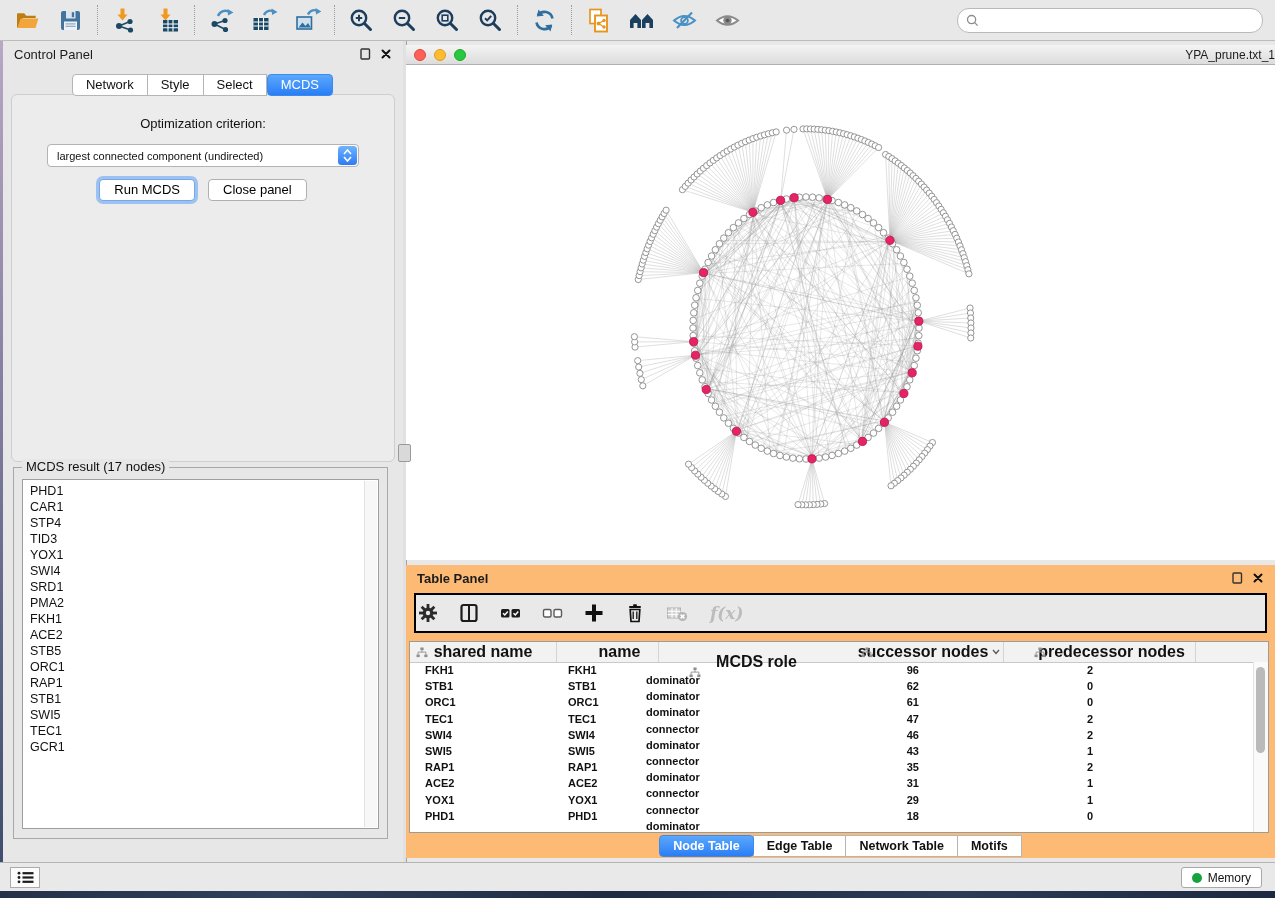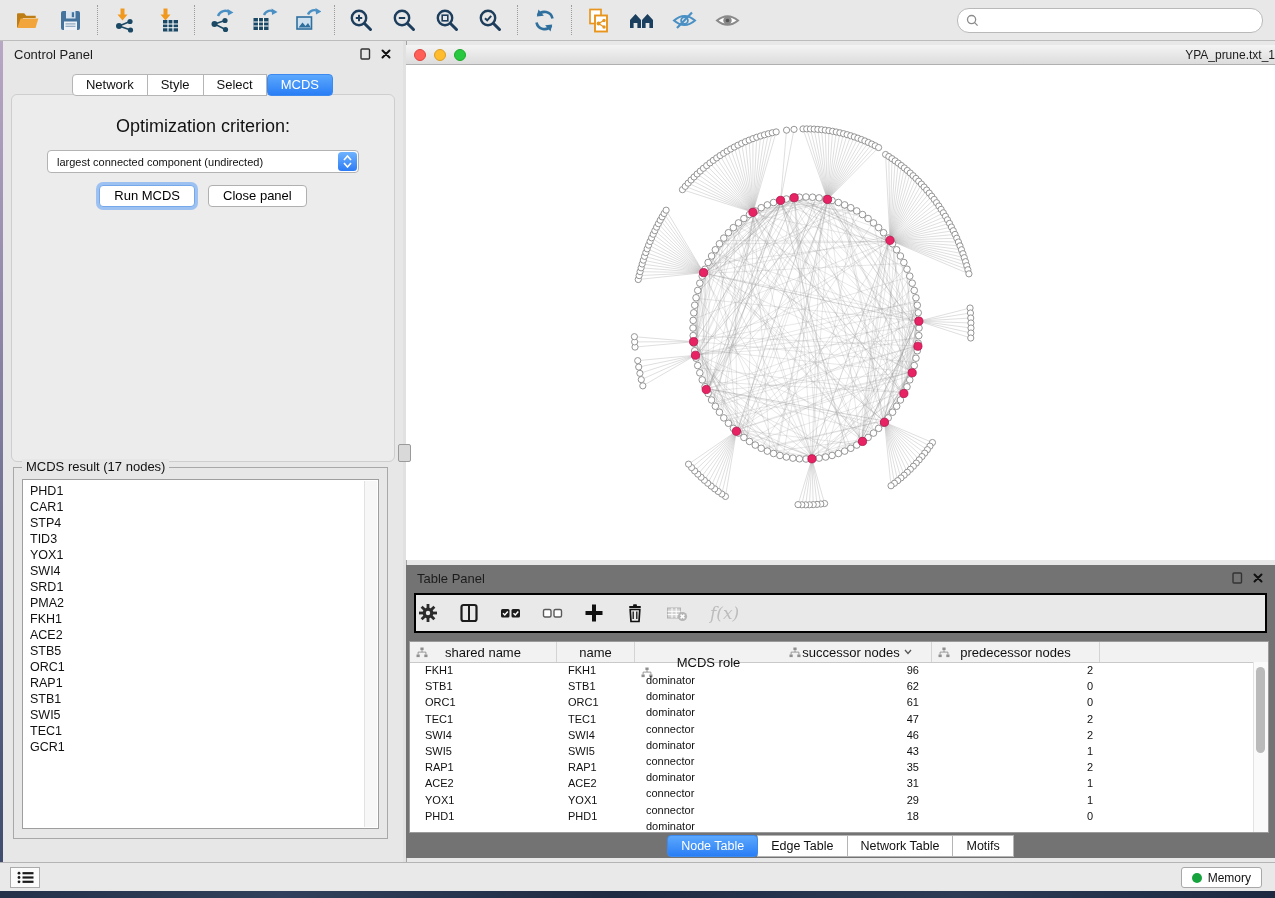--- a/index.html
+++ b/index.html
@@ -28,21 +28,21 @@
   
   .control-panel{position:absolute;left:3px;top:41px;width:400px;height:821px;background:#e7e7e7;}
   .cp-tabs{position:absolute;left:0;right:0;top:33px;display:flex;justify-content:center;z-index:2;}
   .tab{height:20px;line-height:20px;padding:0 13px;background:#fff;border:1px solid #b5b5b5;
        margin-left:-1px;font-size:13px;color:#111;cursor:pointer;}
   .tab.first{border-radius:4px 0 0 4px;}
   .tab.selected{background:linear-gradient(#5ba8fd,#2a7ef5);color:#fff;border:1px solid #3c8af0;
        border-radius:4px;margin-left:0;position:relative;z-index:3;}
   .cp-content{position:absolute;left:8px;width:382px;top:53px;height:366px;background:#ececec;
        border:1px solid #cecece;border-radius:6px;}
-  .opt-label{margin-top:21px;text-align:center;font-size:18px;}
+  .opt-label{margin-top:21px;text-align:center;font-size:13px;}
   .dropdown{margin:13px auto 0;width:312px;height:23px;background:#fff;border:1px solid #b3b3b3;
        border-radius:4px;position:relative;display:flex;align-items:center;cursor:pointer;box-sizing:border-box;}
   .dropdown-text{flex:1;padding-left:9px;font-size:11px;white-space:nowrap;}
   .stepper{position:absolute;right:1px;top:1px;width:19px;height:19px;border-radius:3.5px;
        background:linear-gradient(#6fb4ff,#2d7bf5);display:flex;flex-direction:column;
        align-items:center;justify-content:center;gap:1px;}
   .btn-row{margin-top:12px;display:flex;justify-content:center;gap:13px;}
   .btn{height:22px;line-height:20px;padding:0 14px;background:#fff;border:1px solid #b0b0b0;
        border-radius:4px;font-size:13px;cursor:pointer;font-family:inherit;}
   .btn.focused{box-shadow:0 0 0 3px rgba(92,160,248,.55);border-color:#74a8ea;}
@@ -59,27 +59,27 @@
   
   .network-window{position:absolute;left:406px;top:45px;width:869px;height:515px;}
   .net-titlebar{position:relative;height:19px;background:linear-gradient(#f4f4f4,#dcdcdc);
        border-bottom:1px solid #b0b0b0;display:flex;align-items:center;padding:0 8px;}
   .traffic{display:flex;gap:8px;z-index:2;}
   .light{width:12px;height:12px;border-radius:50%;box-sizing:border-box;cursor:pointer;}
   .net-title{position:absolute;left:0;right:0;text-align:right;font-size:12px;color:#1d1d1d;}
   .net-canvas{position:absolute;left:0;top:20px;width:869px;height:495px;background:#fff;}
   .net-canvas svg{display:block;}
   
-  .table-panel{position:absolute;left:406px;top:565px;width:869px;height:293px;background:#737373;}
+  .table-panel{position:absolute;left:406px;top:565px;width:869px;height:293px;background:#fdba74;font-weight:bold;}
   .tp-toolbar{position:absolute;left:8px;right:8px;top:28px;height:40px;background:#e9e9e9;
        border:2px solid #000000;display:flex;align-items:center;padding:0 2px;gap:21px;box-sizing:border-box;}
   .tpi{display:block;cursor:pointer;}
   .tp-table{position:absolute;left:3px;right:6px;top:76px;height:190px;border:1px solid #9b9b9b;
        background:#fff;overflow:hidden;}
-  .thead{display:flex;height:20px;background:#f2f2f2;border-bottom:1px solid #c9c9c9;font-size:13px;}
+  .thead{display:flex;height:20px;background:#f2f2f2;border-bottom:1px solid #c9c9c9;font-size:16px;gap:24px;}
   .th{position:relative;display:flex;align-items:center;justify-content:center;gap:4px;
        border-right:1px solid #d4d4d4;box-sizing:border-box;cursor:pointer;}
   .th .hicon{position:absolute;left:6px;top:5px;}
   .c0{width:147px;} .c1{width:78px;} .c2{width:148px;margin-top:20px;} .c3{width:149px;} .c4{width:168px;}
   .tbody{position:absolute;top:20px;left:0;right:14px;bottom:0;font-size:11px;}
   .trow{display:flex;height:16.2px;align-items:center;}
   .tcell{box-sizing:border-box;white-space:nowrap;}
   .tcell.c0{padding-left:15px;} .tcell.c1{padding-left:11px;} .tcell.c2{padding-left:11px;}
   .tcell.c3{text-align:right;padding-right:13px;} .tcell.c4{text-align:right;padding-right:7px;}
   .tscroll{position:absolute;right:0;top:20px;bottom:0;width:14px;background:#fafafa;border-left:1px solid #e3e3e3;}

